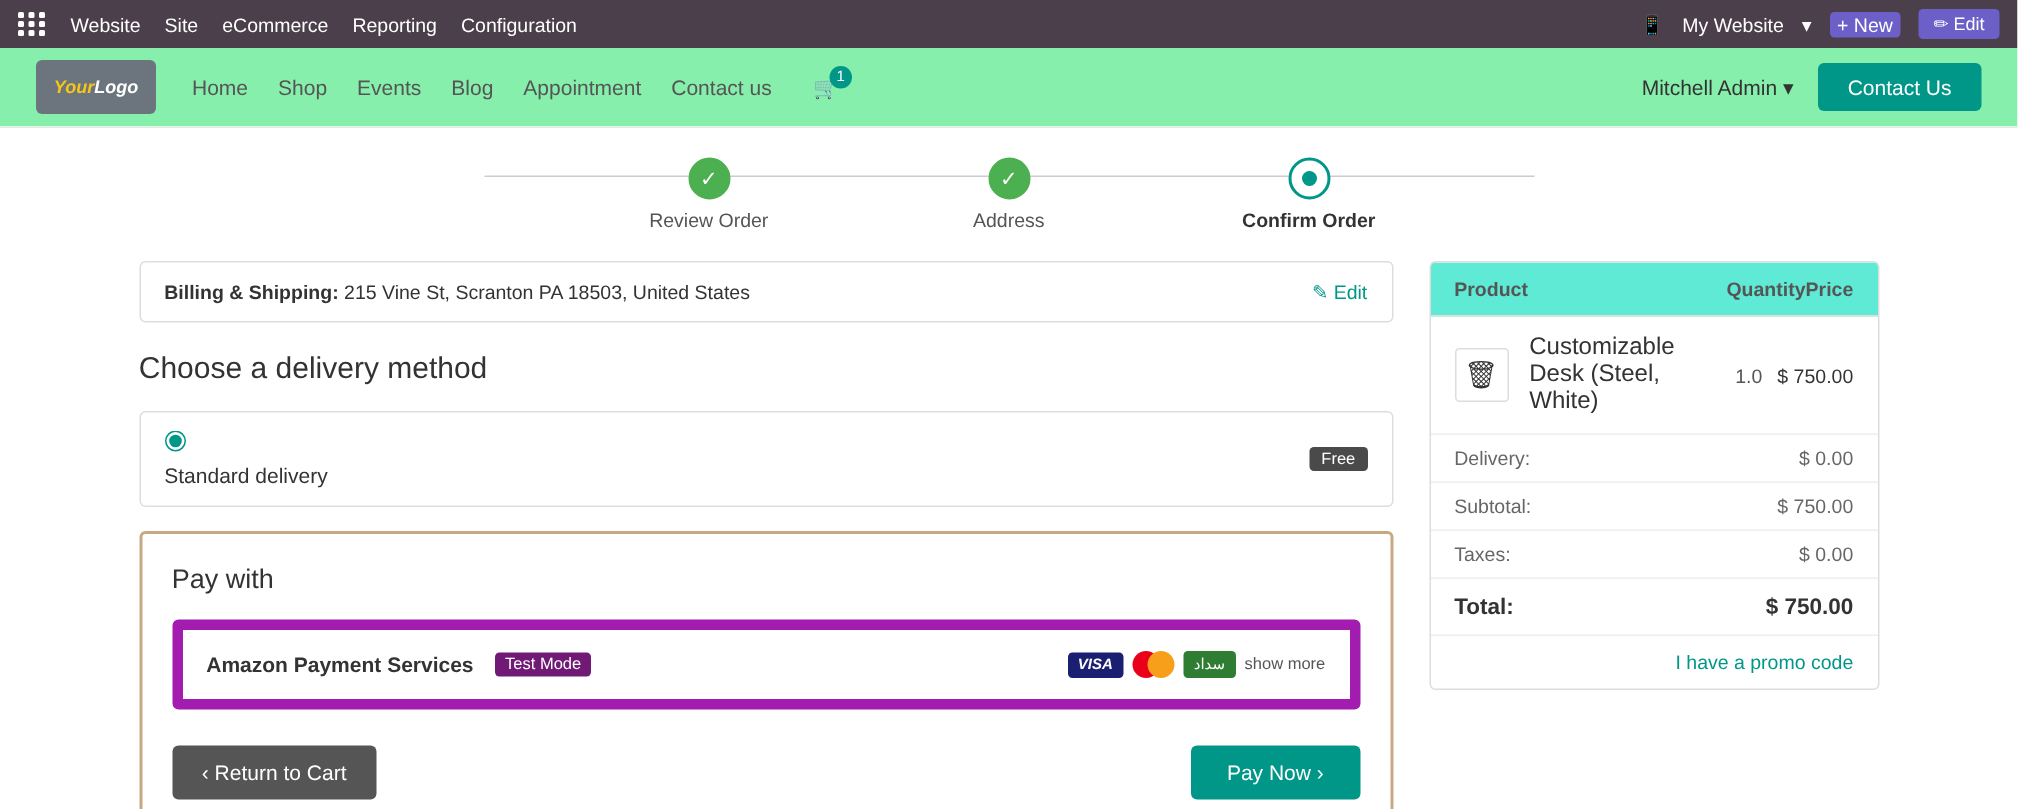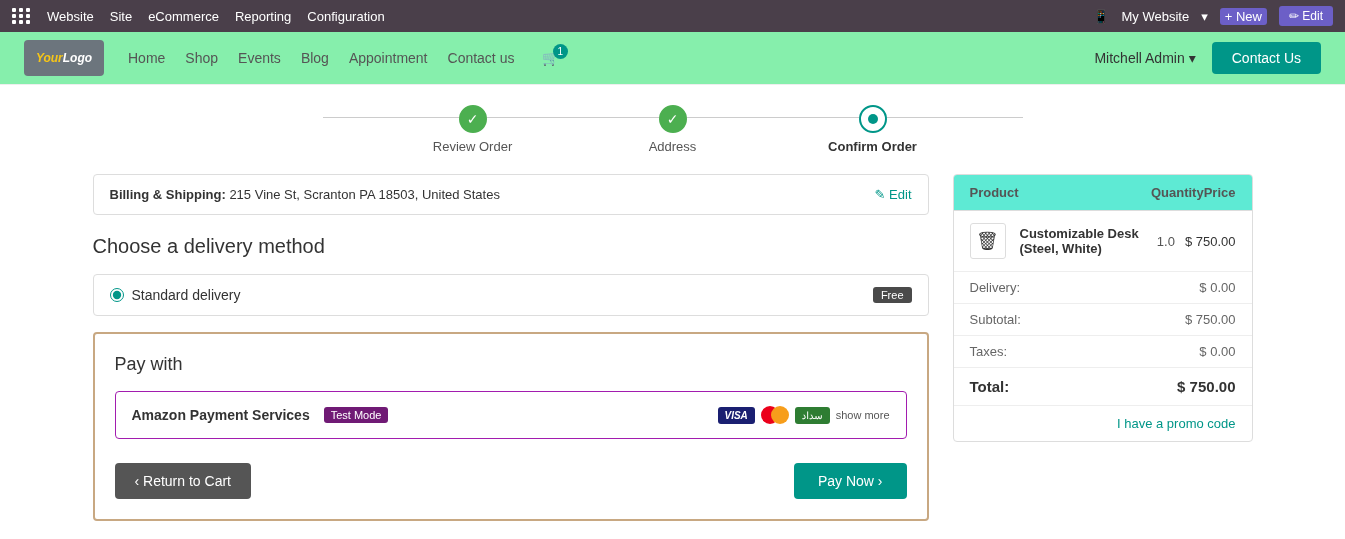--- a/index.html
+++ b/index.html
@@ -160,40 +160,40 @@
 
     .delivery-option {
       border: 1px solid #ddd;
       border-radius: 4px;
       padding: 12px 16px;
       margin-bottom: 16px;
       display: flex;
       align-items: center;
       justify-content: space-between;
     }
-    .delivery-option label { display: flex; align-items: center; gap: 8px; cursor: pointer; font-size: 14px; }
+    .delivery-option label { display: flex; gap: 8px; cursor: pointer; font-size: 14px; flex-direction: column; }
     .free-badge {
       background: #4a4a4a;
       color: #fff;
       font-size: 11px;
       padding: 2px 8px;
       border-radius: 3px;
     }
 
     
     .pay-with-box {
       border: 2px solid #c8a882;
       border-radius: 4px;
       padding: 20px;
       margin-bottom: 16px;
     }
     .pay-with-title { font-size: 18px; font-weight: 400; margin-bottom: 16px; }
 
     .payment-method {
-      border: 1px solid #a21caf;
+      border: 7px solid #a21caf;
       border-radius: 4px;
       padding: 14px 16px;
       display: flex;
       align-items: center;
       justify-content: space-between;
     }
     .payment-method-name { font-size: 14px; font-weight: 600; }
     .test-mode-badge {
       background: #701a75;
       color: #fff;
@@ -281,21 +281,21 @@
       gap: 10px;
       border-bottom: 1px solid #eee;
     }
     .product-img {
       width: 36px; height: 36px;
       border: 1px solid #ddd;
       border-radius: 3px;
       display: flex; align-items: center; justify-content: center;
       font-size: 18px;
     }
-    .product-name { font-size: 13px; font-weight: bold; }
+    .product-name { font-size: 16px; }
     .product-qty { font-size: 13px; color: #555; text-align: center; }
     .product-price { font-size: 13px; text-align: right; }
 
     .summary-row {
       display: flex;
       justify-content: space-between;
       padding: 8px 16px;
       font-size: 13px;
       color: #666;
       border-bottom: 1px solid #eee;

